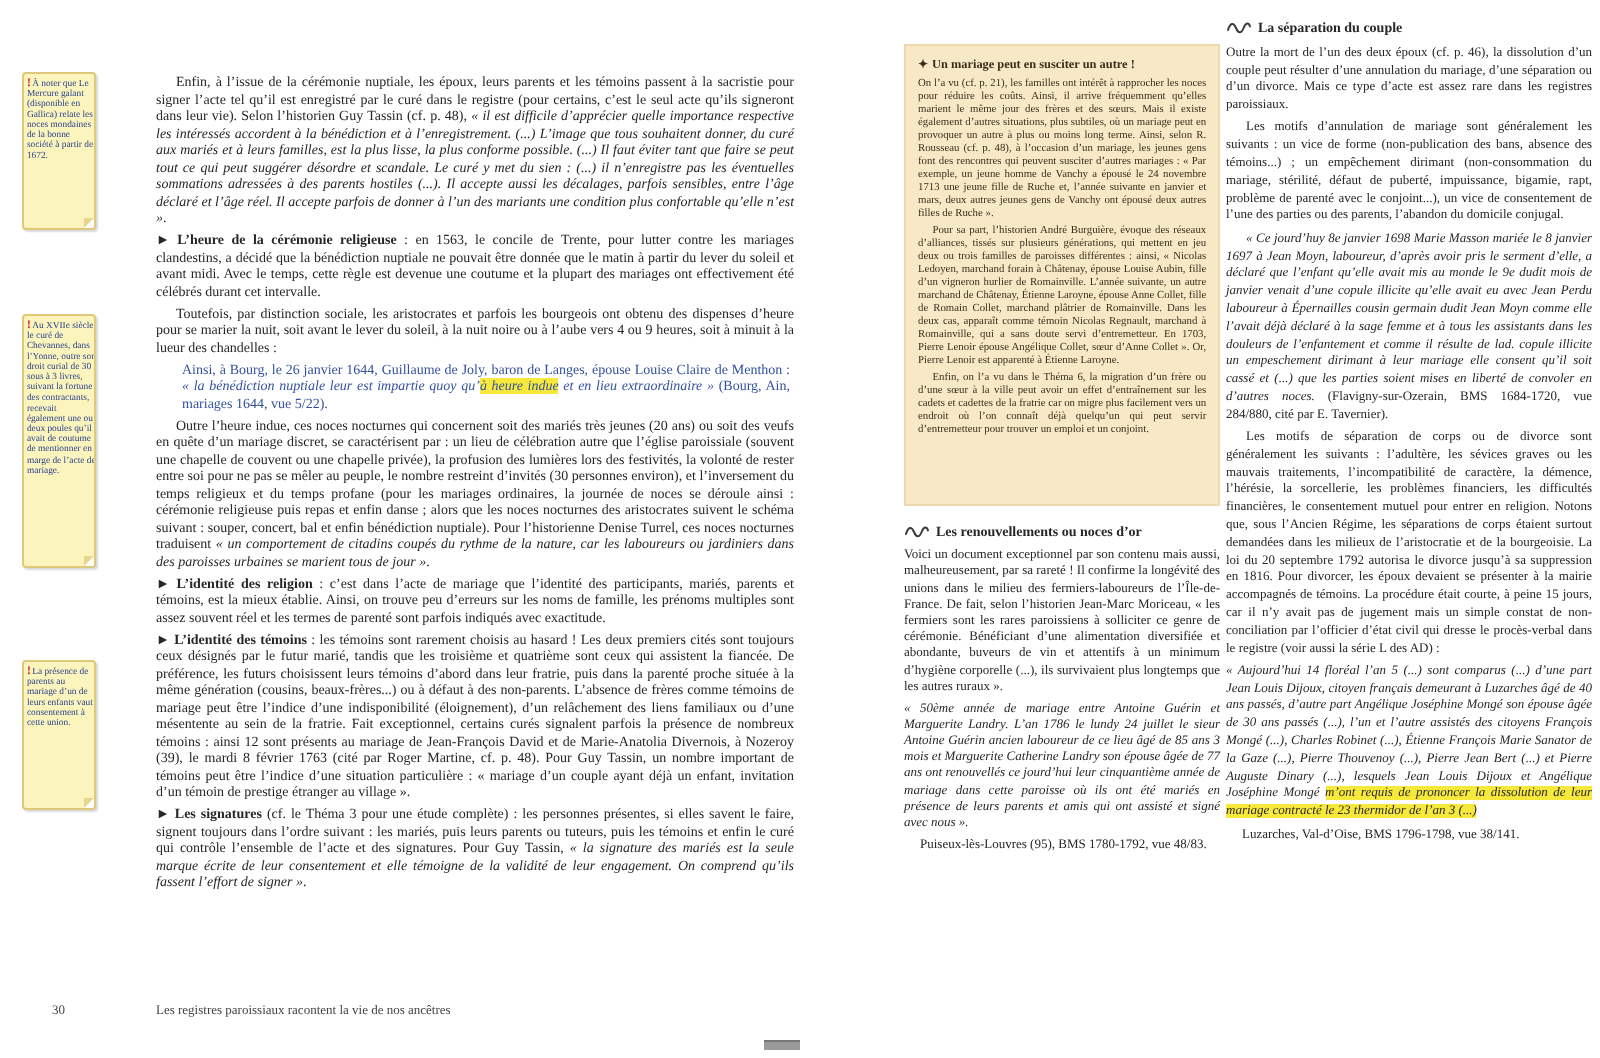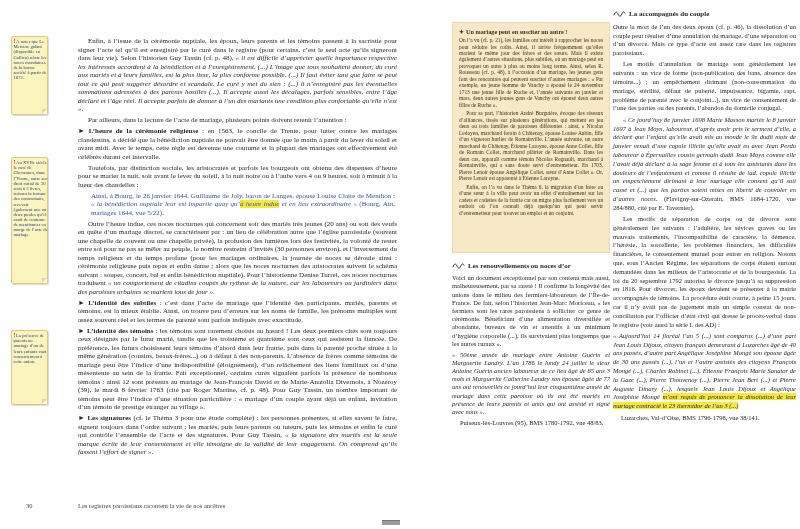--- a/index.html
+++ b/index.html
@@ -60,26 +60,25 @@
   </div>
   <div class="note" style="top:157px;height:125px;">
     <div class="note-inner"><span class="note-bang">!</span><span>Au XVIIe siècle, le curé de Chevannes, dans l’Yonne, outre son droit curial de 30 sous à 3 livres, suivant la fortune des contractants, recevait également une ou deux poules qu’il avait de coutume de mentionner en marge de l’acte de mariage.</span></div>
   </div>
   <div class="note" style="top:330px;height:73px;">
     <div class="note-inner"><span class="note-bang">!</span><span>La présence de parents au mariage d’un de leurs enfants vaut consentement à cette union.</span></div>
   </div>
 
   <div class="main-col">
       <div class="blk ind"><span class="">Enfin, à l’issue de la cérémonie nuptiale, les époux, leurs parents et les témoins passent à la sacristie pour signer l’acte tel qu’il est enregistré par le curé dans le registre (pour certains, c’est le seul acte qu’ils signeront dans leur vie). Selon l’historien Guy Tassin (cf. p. 48), </span><span class="i">« il est difficile d’apprécier quelle importance respective les intéressés accordent à la bénédiction et à l’enregistrement. (...) L’image que tous souhaitent donner, du curé aux mariés et à leurs familles, est la plus lisse, la plus conforme possible. (...) Il faut éviter tant que faire se peut tout ce qui peut suggérer désordre et scandale. Le curé y met du sien : (...) il n’enregistre pas les éventuelles sommations adressées à des parents hostiles (...). Il accepte aussi les décalages, parfois sensibles, entre l’âge déclaré et l’âge réel. Il accepte parfois de donner à l’un des mariants une condition plus confortable qu’elle n’est »</span><span class="">.</span></div>
-      <div class="blk ind"><span class="">Par ailleurs, dans la lecture de l’acte de mariage, plusieurs points doivent retenir l’attention :</span></div>
       <div class="blk"><span class="b">► L’heure de la cérémonie religieuse</span><span class=""> : en 1563, le concile de Trente, pour lutter contre les mariages clandestins, a décidé que la bénédiction nuptiale ne pouvait être donnée que le matin à partir du lever du soleil et avant midi. Avec le temps, cette règle est devenue une coutume et la plupart des mariages ont effectivement été célébrés durant cet intervalle.</span></div>
       <div class="blk ind"><span class="">Toutefois, par distinction sociale, les aristocrates et parfois les bourgeois ont obtenu des dispenses d’heure pour se marier la nuit, soit avant le lever du soleil, à la nuit noire ou à l’aube vers 4 ou 9 heures, soit à minuit à la lueur des chandelles :</span></div>
       <div class="blk q"><span class="" style="color: rgb(51, 81, 158);">Ainsi, à Bourg, le 26 janvier 1644, Guillaume de Joly, baron de Langes, épouse Louise Claire de Menthon : </span><span class="i" style="color: rgb(51, 81, 158);">« la bénédiction nuptiale leur est impartie quoy qu’</span><span class="i hl" style="color: rgb(51, 81, 158);">à heure indue</span><span class="i" style="color: rgb(51, 81, 158);"> et en lieu extraordinaire »</span><span class="" style="color: rgb(51, 81, 158);"> (Bourg, Ain, mariages 1644, vue 5/22).</span></div>
       <div class="blk ind"><span class="">Outre l’heure indue, ces noces nocturnes qui concernent soit des mariés très jeunes (20 ans) ou soit des veufs en quête d’un mariage discret, se caractérisent par : un lieu de célébration autre que l’église paroissiale (souvent une chapelle de couvent ou une chapelle privée), la profusion des lumières lors des festivités, la volonté de rester entre soi pour ne pas se mêler au peuple, le nombre restreint d’invités (30 personnes environ), et l’inversement du temps religieux et du temps profane (pour les mariages ordinaires, la journée de noces se déroule ainsi : cérémonie religieuse puis repas et enfin danse ; alors que les noces nocturnes des aristocrates suivent le schéma suivant : souper, concert, bal et enfin bénédiction nuptiale). Pour l’historienne Denise Turrel, ces noces nocturnes traduisent </span><span class="i">« un comportement de citadins coupés du rythme de la nature, car les laboureurs ou jardiniers dans des paroisses urbaines se marient tous de jour »</span><span class="">.</span></div>
-      <div class="blk"><span class="b">► L’identité des subtiles</span><span class=""> : c’est dans l’acte de mariage que l’identité des participants, mariés, parents et témoins, est la mieux établie. Ainsi, on trouve peu d’erreurs sur les noms de famille, les prénoms multiples sont assez souvent réel et les termes de parenté sont parfois indiqués avec exactitude.</span></div>
+      <div class="blk"><span class="b">► L’identité des religion</span><span class=""> : c’est dans l’acte de mariage que l’identité des participants, mariés, parents et témoins, est la mieux établie. Ainsi, on trouve peu d’erreurs sur les noms de famille, les prénoms multiples sont assez souvent réel et les termes de parenté sont parfois indiqués avec exactitude.</span></div>
       <div class="blk"><span class="b">► L’identité des témoins</span><span class=""> : les témoins sont rarement choisis au hasard ! Les deux premiers cités sont toujours ceux désignés par le futur marié, tandis que les troisième et quatrième sont ceux qui assistent la fiancée. De préférence, les futurs choisissent leurs témoins d’abord dans leur fratrie, puis dans la parenté proche située à la même génération (cousins, beaux-frères...) ou à défaut à des non-parents. L’absence de frères comme témoins de mariage peut être l’indice d’une indisponibilité (éloignement), d’un relâchement des liens familiaux ou d’une mésentente au sein de la fratrie. Fait exceptionnel, certains curés signalent parfois la présence de nombreux témoins : ainsi 12 sont présents au mariage de Jean-François David et de Marie-Anatolia Divernois, à Nozeroy (39), le mardi 8 février 1763 (cité par Roger Martine, cf. p. 48). Pour Guy Tassin, un nombre important de témoins peut être l’indice d’une situation particulière : « mariage d’un couple ayant déjà un enfant, invitation d’un témoin de prestige étranger au village ».</span></div>
       <div class="blk"><span class="b">► Les signatures</span><span class=""> (cf. le Théma 3 pour une étude complète) : les personnes présentes, si elles savent le faire, signent toujours dans l’ordre suivant : les mariés, puis leurs parents ou tuteurs, puis les témoins et enfin le curé qui contrôle l’ensemble de l’acte et des signatures. Pour Guy Tassin, </span><span class="i">« la signature des mariés est la seule marque écrite de leur consentement et elle témoigne de la validité de leur engagement. On comprend qu’ils fassent l’effort de signer »</span><span class="">.</span></div>
     </div>
 
   <div class="footer-left">
     <span class="pn">30</span>
     <span class="ft">Les registres paroissiaux racontent la vie de nos ancêtres</span>
   </div>
 </div>
 
@@ -109,21 +108,21 @@
           <div class="blk src"><span class="">Puiseux-lès-Louvres (95), BMS 1780-1792, vue 48/83.</span></div>
         </div>
     </div>
   </div>
 
   <div class="col2">
     <div class="sec-head">
       <span class="squiggle"><svg width="13" height="8" viewBox="0 0 13 8">
             <path d="M1 5 C2.2 1.2, 3.8 1.2, 5 4 S7.6 7, 8.8 4 S11.4 1.4, 12 3.2" fill="none" stroke="#3a3a3a" stroke-width="1" stroke-linecap="round"></path>
           </svg></span>
-      <span>La accompagnés du couple</span>
+      <span>La séparation du couple</span>
     </div>
     <div>
         <div class="blk"><span class="">Outre la mort de l’un des deux époux (cf. p. 46), la dissolution d’un couple peut résulter d’une annulation du mariage, d’une séparation ou d’un divorce. Mais ce type d’acte est assez rare dans les registres paroissiaux.</span></div>
         <div class="blk ind"><span class="">Les motifs d’annulation de mariage sont généralement les suivants : un vice de forme (non-publication des bans, absence des témoins...) ; un empêchement dirimant (non-consommation du mariage, stérilité, défaut de puberté, impuissance, bigamie, rapt, problème de parenté avec le conjoint...), un vice de consentement de l’une des parties ou des parents, l’abandon du domicile conjugal.</span></div>
         <div class="blk ind"><span class="i">« Ce jourd’huy 8e janvier 1698 Marie Masson mariée le 8 janvier 1697 à Jean Moyn, laboureur, d’après avoir pris le serment d’elle, a déclaré que l’enfant qu’elle avait mis au monde le 9e dudit mois de janvier venait d’une copule illicite qu’elle avait eu avec Jean Perdu laboureur à Épernailles cousin germain dudit Jean Moyn comme elle l’avait déjà déclaré à la sage femme et à tous les assistants dans les douleurs de l’enfantement et comme il résulte de lad. copule illicite un empeschement dirimant à leur mariage elle consent qu’il soit cassé et (...) que les parties soient mises en liberté de convoler en d’autres noces.</span><span class=""> (Flavigny-sur-Ozerain, BMS 1684-1720, vue 284/880, cité par E. Tavernier).</span></div>
         <div class="blk ind"><span class="">Les motifs de séparation de corps ou de divorce sont généralement les suivants : l’adultère, les sévices graves ou les mauvais traitements, l’incompatibilité de caractère, la démence, l’hérésie, la sorcellerie, les problèmes financiers, les difficultés financières, le consentement mutuel pour entrer en religion. Notons que, sous l’Ancien Régime, les séparations de corps étaient surtout demandées dans les milieux de l’aristocratie et de la bourgeoisie. La loi du 20 septembre 1792 autorisa le divorce jusqu’à sa suppression en 1816. Pour divorcer, les époux devaient se présenter à la mairie accompagnés de témoins. La procédure était courte, à peine 15 jours, car il n’y avait pas de jugement mais un simple constat de non-conciliation par l’officier d’état civil qui dresse le procès-verbal dans le registre (voir aussi la série L des AD) :</span></div>
         <div class="blk"><span class="i">« Aujourd’hui 14 floréal l’an 5 (...) sont comparus (...) d’une part Jean Louis Dijoux, citoyen français demeurant à Luzarches âgé de 40 ans passés, d’autre part Angélique Joséphine Mongé son épouse âgée de 30 ans passés (...), l’un et l’autre assistés des citoyens François Mongé (...), Charles Robinet (...), Étienne François Marie Sanator de la Gaze (...), Pierre Thouvenoy (...), Pierre Jean Bert (...) et Pierre Auguste Dinary (...), lesquels Jean Louis Dijoux et Angélique Joséphine Mongé </span><span class="i hl">m’ont requis de prononcer la dissolution de leur mariage contracté le 23 thermidor de l’an 3 (...)</span></div>
         <div class="blk src"><span class="">Luzarches, Val-d’Oise, BMS 1796-1798, vue 38/141.</span></div>
       </div>
   </div>

